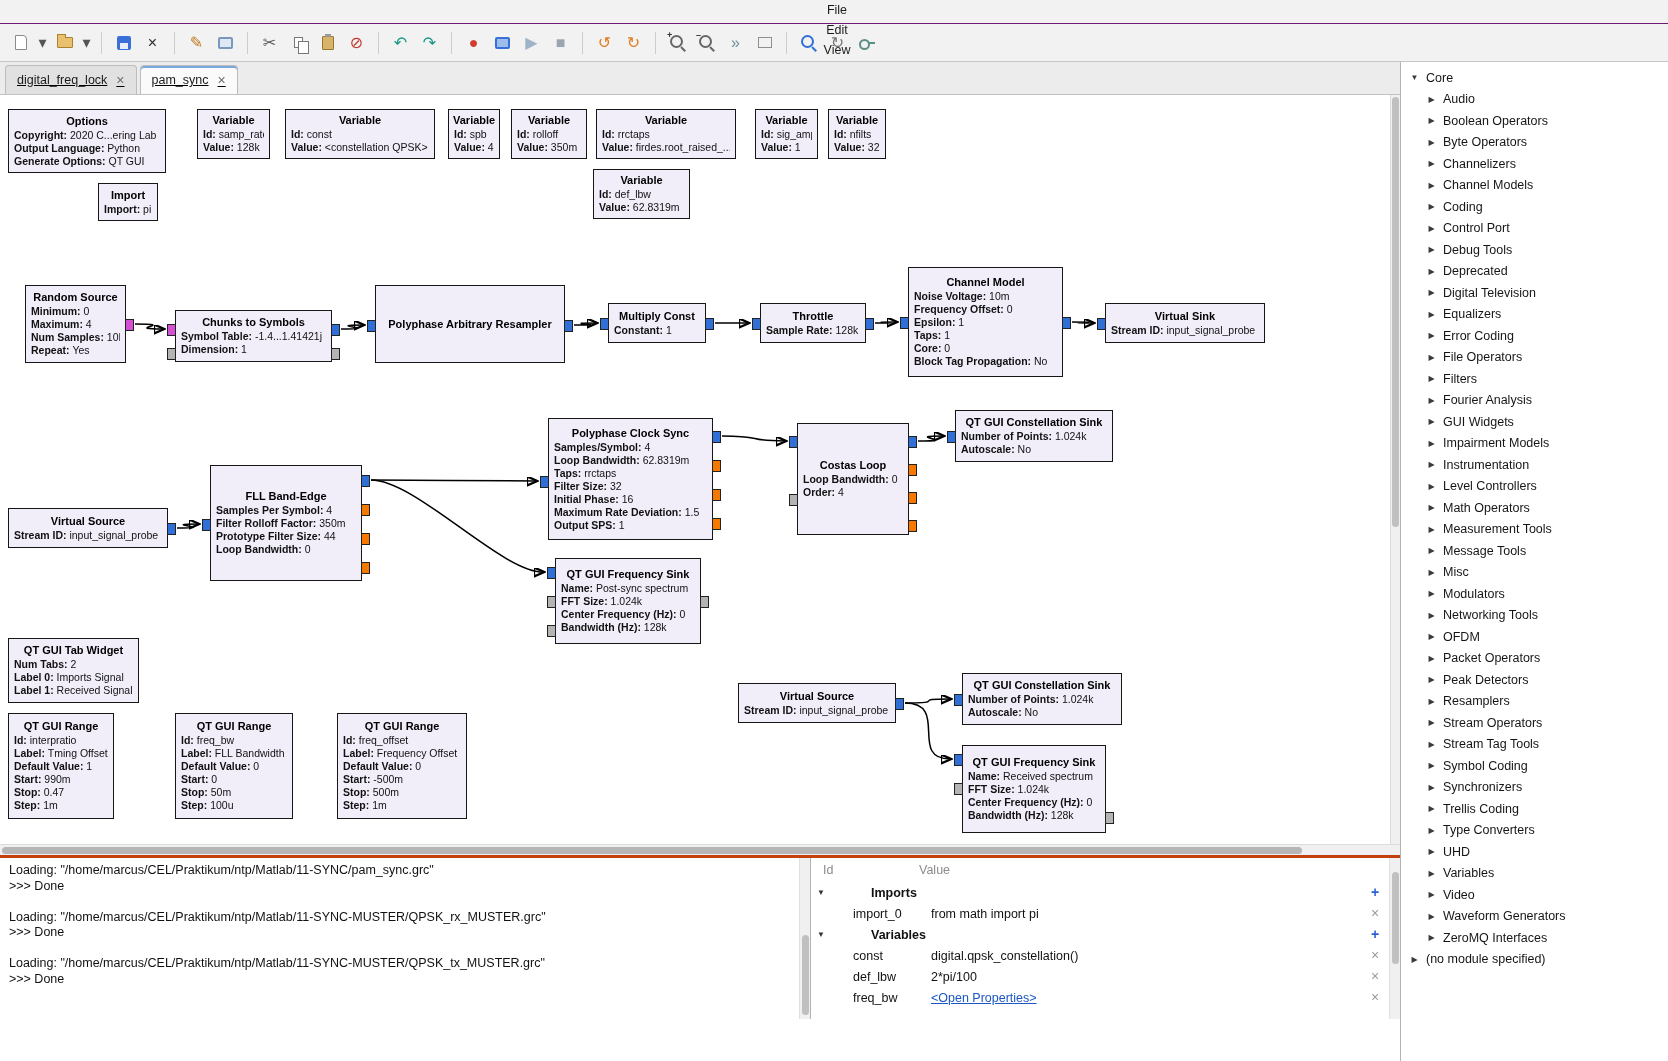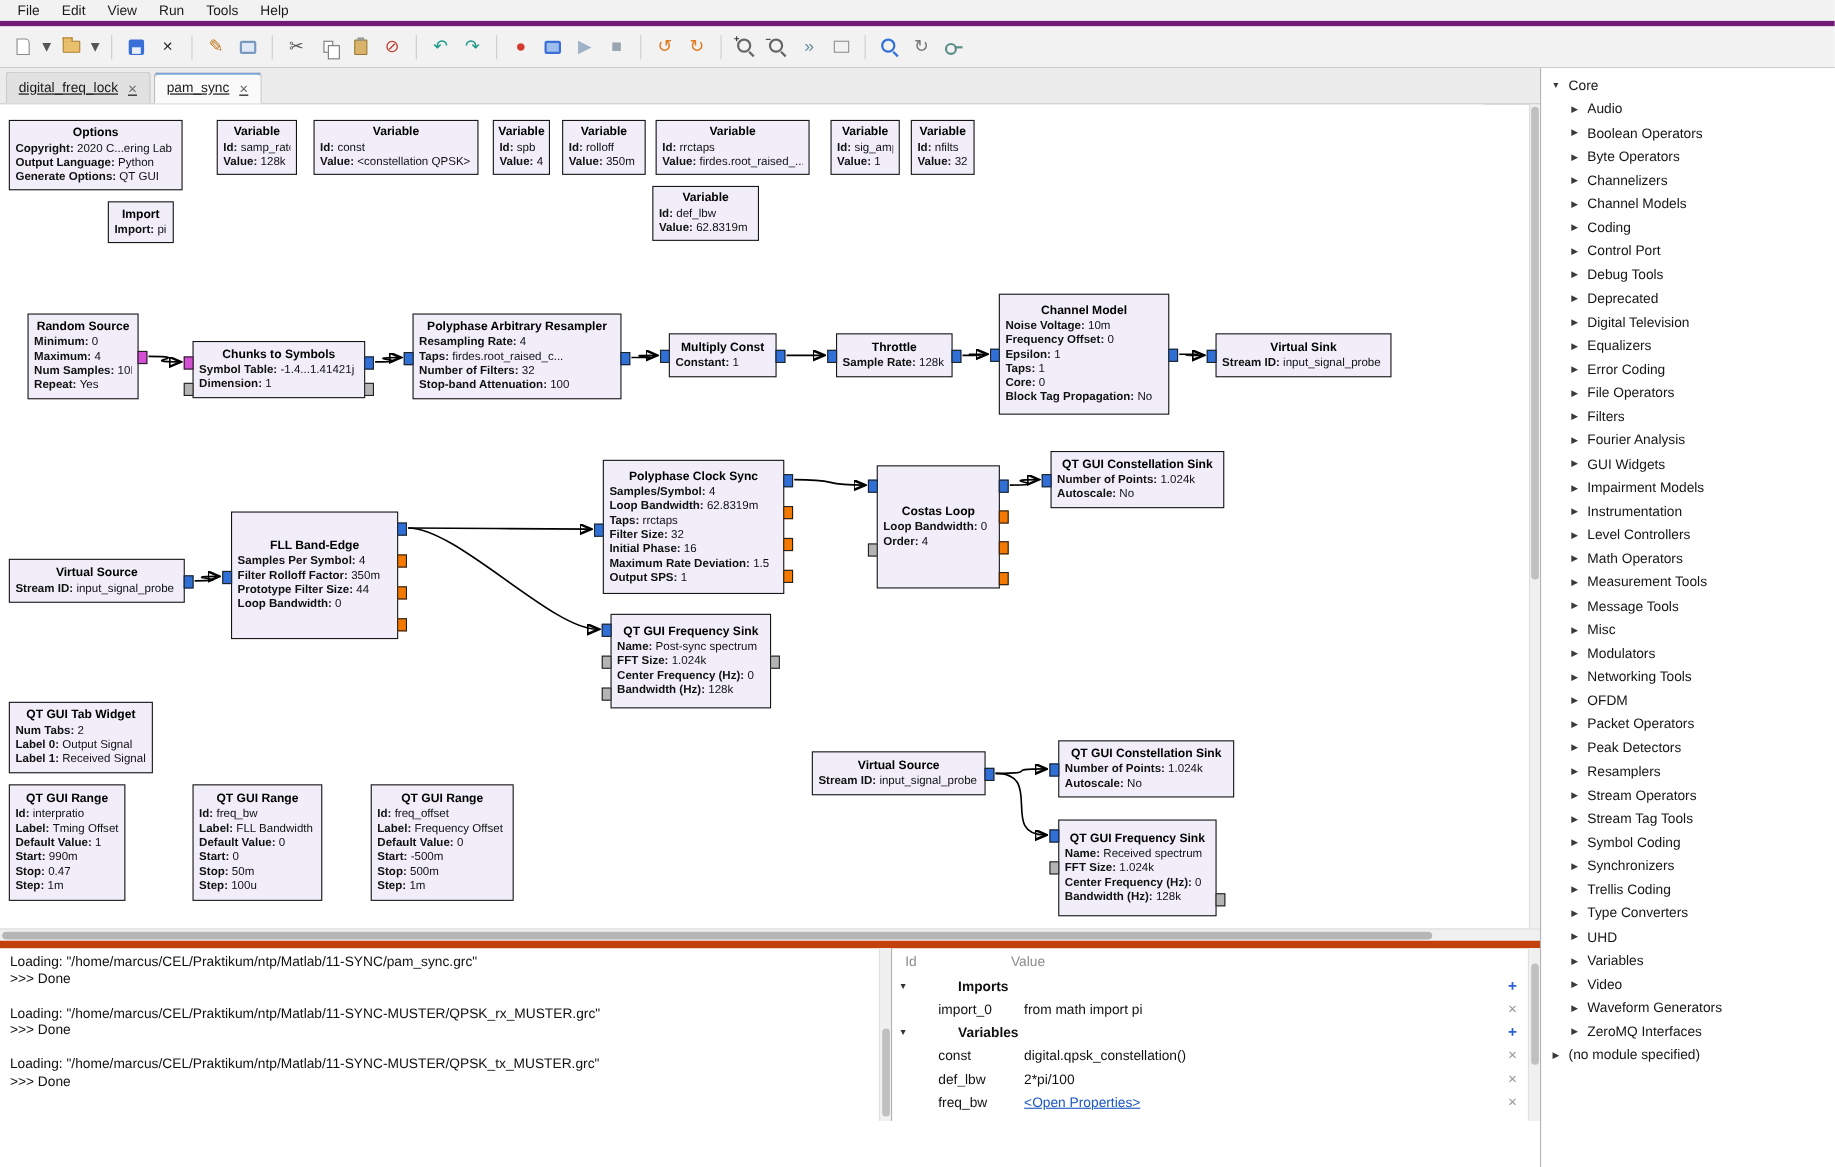--- a/index.html
+++ b/index.html
@@ -1,21 +1,21 @@
 <!DOCTYPE html>
 <html><head>
 <meta charset="utf-8">
 <style>
   * { margin:0; padding:0; box-sizing:border-box; }
   html,body { width:1668px; height:1061px; overflow:hidden; }
   body { font-family:"Liberation Sans", sans-serif; background:#fff; }
   #app { width:1668px; height:1061px; position:relative; background:#fff; }
 
   
-  #menubar { height:24px; background:#f2f2f2; border-bottom:5px solid #701a75; display:flex; align-items:center; padding-left:6px; }
+  #menubar { height:24px; background:#f2f2f2; border-bottom:1px solid #701a75; display:flex; align-items:center; padding-left:6px;flex-direction:column; }
   .menu-item { padding:3px 10px; font-size:12.5px; color:#1a1a1a; cursor:default; }
 
   
   #toolbar { height:38px; background:#f2f2f2; border-bottom:1px solid #c6c6c6; display:flex; align-items:center; padding-left:6px; }
   .tb-btn { width:27px; height:27px; display:inline-flex; align-items:center; justify-content:center; position:relative; margin:0 1px; border-radius:3px; font-size:16px; cursor:default; }
   .tb-btn.narrow { width:13px; }
   .tb-sep { width:1px; height:22px; background:#cdcdcd; margin:0 7px; display:inline-block; }
   .tb-char { line-height:1; }
   .tb-overlay { position:absolute; left:3px; top:1px; font-size:9px; font-weight:bold; color:#333; }
 
@@ -64,21 +64,21 @@
   .pk { font-weight:bold; }
   .port { position:absolute; width:9px; height:12px; border:1px solid #222; z-index:3; }
 
   
   #canvas-vscroll { width:10px; height:749px; background:#f0f0f0; border-left:1px solid #dcdcdc; position:relative; }
   #canvas-vscroll .thumb { position:absolute; left:1px; top:2px; width:7px; height:430px; background:#c0c0c0; border-radius:4px; }
   #canvas-hscroll { height:11px; width:1400px; background:#f0f0f0; border-top:1px solid #dcdcdc; position:relative; }
   #canvas-hscroll .thumb { position:absolute; left:2px; top:2px; height:7px; width:1300px; background:#b6b6b6; border-radius:4px; }
 
   
-  #bottom { display:flex; height:164px; border-top:7px solid #c2410c; background:#fff; }
+  #bottom { display:flex; height:164px; border-top:3px solid #c2410c; background:#fff; }
   #console { width:799px; padding:5px 9px; font-size:12.5px; line-height:15.5px; color:#111; overflow:hidden; }
   #console-vscroll { width:11px; background:#f0f0f0; border-left:1px solid #e0e0e0; position:relative; }
   #console-vscroll .thumb { position:absolute; left:2px; bottom:4px; width:7px; height:80px; background:#c0c0c0; border-radius:4px; }
   #inspector { width:579px; border-left:1px solid #b2b2b2; font-size:12.5px; overflow:hidden; }
   #inspector-vscroll { width:11px; background:#f0f0f0; border-left:1px solid #e0e0e0; position:relative; }
   #inspector-vscroll .thumb { position:absolute; left:2px; top:14px; width:7px; height:92px; background:#c0c0c0; border-radius:4px; }
   .insp-header { display:flex; height:24px; align-items:center; color:#8b8b8b; }
   .insp-header .h-id { width:108px; padding-left:12px; }
   .insp-row { display:flex; height:21px; align-items:center; position:relative; color:#111; }
   .insp-row .tri { width:10px; margin-left:6px; font-size:8px; color:#333; }
@@ -321,26 +321,20 @@
                 <div class="prow"><span class="pk">Symbol Table: </span><span class="pv">-1.4...1.41421j</span></div>
                 <div class="prow"><span class="pk">Dimension: </span><span class="pv">1</span></div>
               </div>
               <div class="port" style="top:13px;left:-9px;background:#d54fd5;"></div>
               <div class="port" style="top:13px;right:-9px;background:#2f6fd6;"></div>
               <div class="port" style="top:37px;left:-9px;background:#b4b4b4;"></div>
               <div class="port" style="top:37px;right:-9px;background:#b4b4b4;"></div>
             </div>
             <div class="grc-block" style="left:375px;top:190px;width:190px;height:78px;">
               <div class="bt">Polyphase Arbitrary Resampler</div>
-              <div class="bp">
-                <div class="prow"><span class="pk">Resampling Rate: </span><span class="pv">4</span></div>
-                <div class="prow"><span class="pk">Taps: </span><span class="pv">firdes.root_raised_c...</span></div>
-                <div class="prow"><span class="pk">Number of Filters: </span><span class="pv">32</span></div>
-                <div class="prow"><span class="pk">Stop-band Attenuation: </span><span class="pv">100</span></div>
-              </div>
               <div class="port" style="top:34px;left:-9px;background:#2f6fd6;"></div>
               <div class="port" style="top:34px;right:-9px;background:#2f6fd6;"></div>
             </div>
             <div class="grc-block" style="left:608px;top:208px;width:98px;height:40px;">
               <div class="bt">Multiply Const</div>
               <div class="bp">
                 <div class="prow"><span class="pk">Constant: </span><span class="pv">1</span></div>
               </div>
               <div class="port" style="top:14px;left:-9px;background:#2f6fd6;"></div>
               <div class="port" style="top:14px;right:-9px;background:#2f6fd6;"></div>
@@ -442,21 +436,21 @@
               </div>
               <div class="port" style="top:8px;left:-9px;background:#2f6fd6;"></div>
               <div class="port" style="top:37px;left:-9px;background:#b4b4b4;"></div>
               <div class="port" style="top:66px;left:-9px;background:#b4b4b4;"></div>
               <div class="port" style="top:37px;right:-9px;background:#b4b4b4;"></div>
             </div>
             <div class="grc-block" style="left:8px;top:543px;width:131px;height:65px;">
               <div class="bt">QT GUI Tab Widget</div>
               <div class="bp">
                 <div class="prow"><span class="pk">Num Tabs: </span><span class="pv">2</span></div>
-                <div class="prow"><span class="pk">Label 0: </span><span class="pv">Output Signal</span></div>
+                <div class="prow"><span class="pk">Label 0: </span><span class="pv">Imports Signal</span></div>
                 <div class="prow"><span class="pk">Label 1: </span><span class="pv">Received Signal</span></div>
               </div>
             </div>
             <div class="grc-block" style="left:8px;top:618px;width:106px;height:106px;">
               <div class="bt">QT GUI Range</div>
               <div class="bp">
                 <div class="prow"><span class="pk">Id: </span><span class="pv">interpratio</span></div>
                 <div class="prow"><span class="pk">Label: </span><span class="pv">Tming Offset</span></div>
                 <div class="prow"><span class="pk">Default Value: </span><span class="pv">1</span></div>
                 <div class="prow"><span class="pk">Start: </span><span class="pv">990m</span></div>

